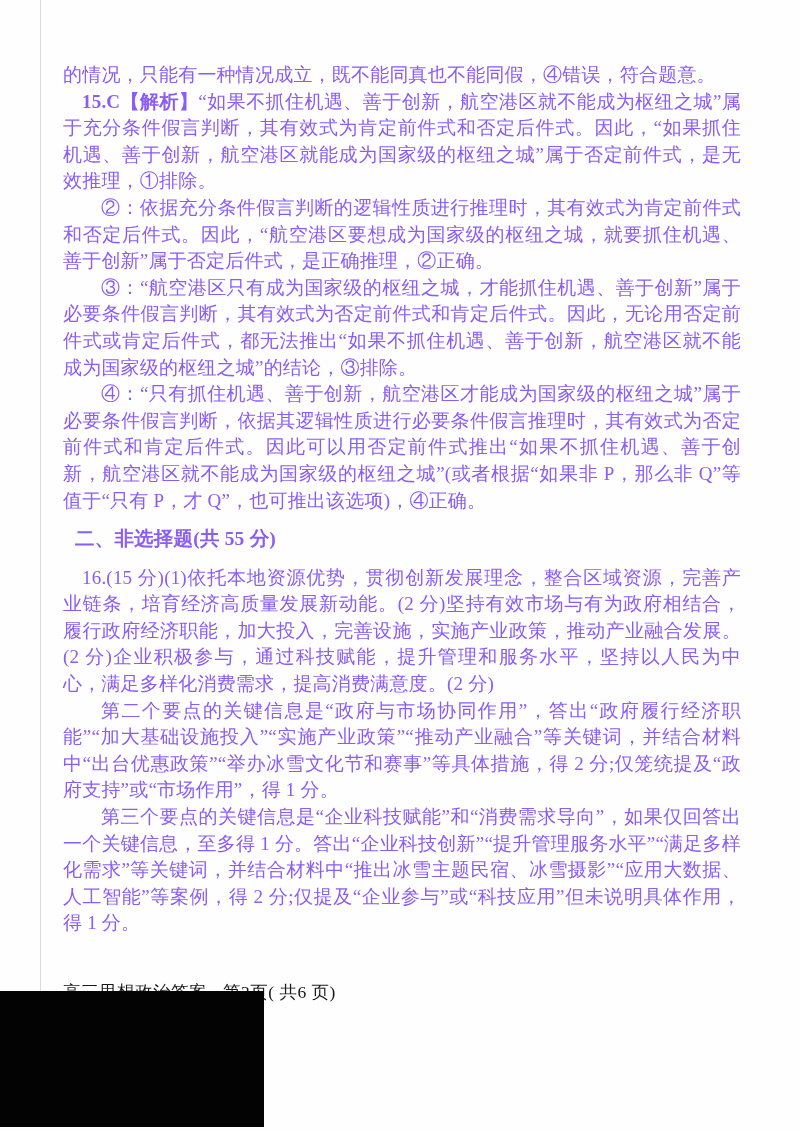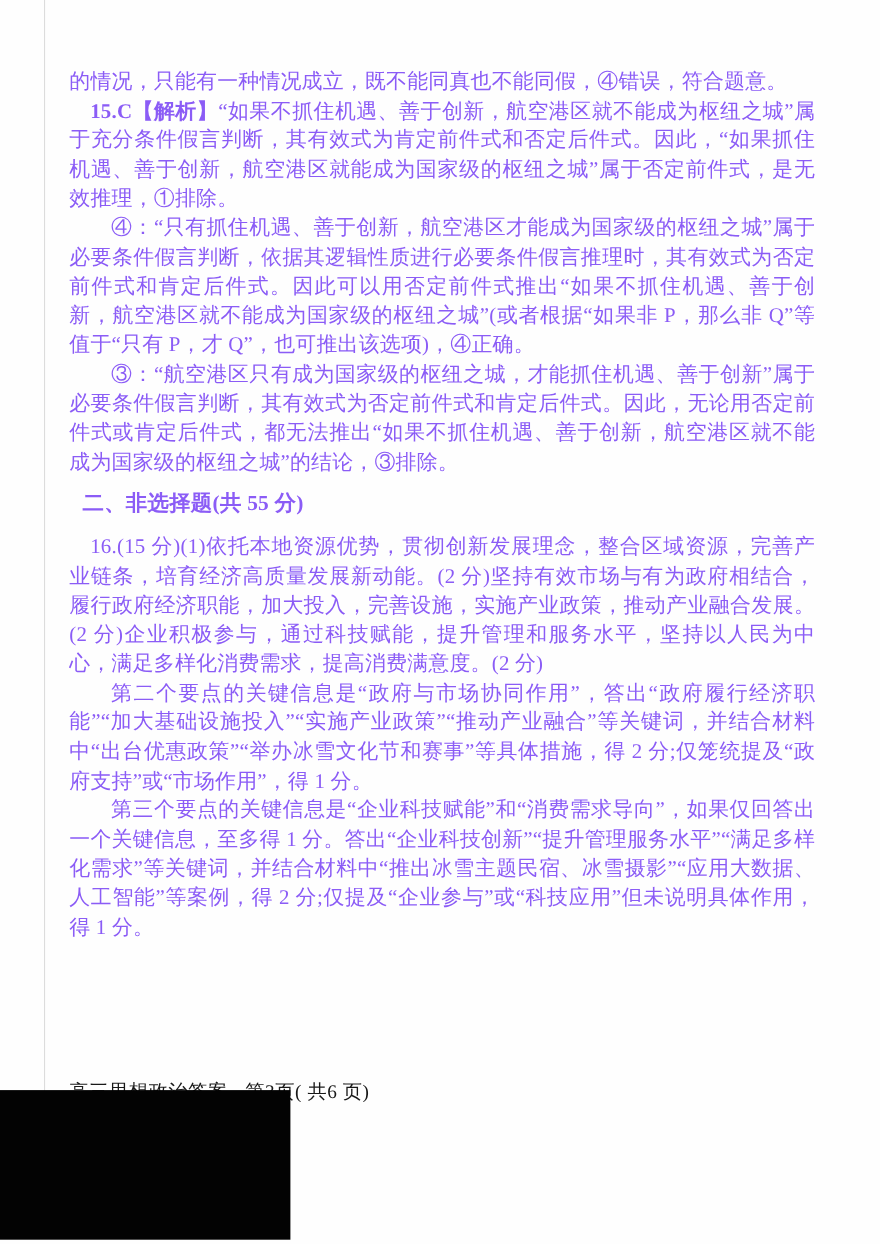--- a/index.html
+++ b/index.html
@@ -87,24 +87,25 @@
 <div class="page">
 
   <div class="edge-line"></div>
 
   <div class="content">
 
     <p class="para">的情况，只能有一种情况成立，既不能同真也不能同假，④错误，符合题意。</p>
 
     <p class="para indent-1"><span class="prefix">15.C</span><span class="b">【解析】</span><span>“如果不抓住机遇、善于创新，航空港区就不能成为枢纽之城”属于充分条件假言判断，其有效式为肯定前件式和否定后件式。因此，“如果抓住机遇、善于创新，航空港区就能成为国家级的枢纽之城”属于否定前件式，是无效推理，①排除。</span></p>
 
+    <p class="para indent-2">②：依据充分条件假言判断的逻辑性质进行推理时，其有效式为肯定前件式和否定后件式。因此，“航空港区要想成为国家级的枢纽之城，就要抓住机遇、善于创新”属于否定后件式，是正确推理，②正确。</p>
+
+    <p class="para indent-2">③：“航空港区只有成为国家级的枢纽之城，才能抓住机遇、善于创新”属于必要条件假言判断，其有效式为否定前件式和肯定后件式。因此，无论用否定前件式或肯定后件式，都无法推出“如果不抓住机遇、善于创新，航空港区就不能成为国家级的枢纽之城”的结论，③排除。</p>
 
     <p class="para indent-2">④：“只有抓住机遇、善于创新，航空港区才能成为国家级的枢纽之城”属于必要条件假言判断，依据其逻辑性质进行必要条件假言推理时，其有效式为否定前件式和肯定后件式。因此可以用否定前件式推出“如果不抓住机遇、善于创新，航空港区就不能成为国家级的枢纽之城”(或者根据“如果非 P，那么非 Q”等值于“只有 P，才 Q”，也可推出该选项)，④正确。</p>
-
-    <p class="para indent-2">③：“航空港区只有成为国家级的枢纽之城，才能抓住机遇、善于创新”属于必要条件假言判断，其有效式为否定前件式和肯定后件式。因此，无论用否定前件式或肯定后件式，都无法推出“如果不抓住机遇、善于创新，航空港区就不能成为国家级的枢纽之城”的结论，③排除。</p>
 
     <h2 class="heading">二、非选择题(共 55 分)</h2>
 
     <p class="para indent-1">16.(15 分)(1)依托本地资源优势，贯彻创新发展理念，整合区域资源，完善产业链条，培育经济高质量发展新动能。(2 分)坚持有效市场与有为政府相结合，履行政府经济职能，加大投入，完善设施，实施产业政策，推动产业融合发展。(2 分)企业积极参与，通过科技赋能，提升管理和服务水平，坚持以人民为中心，满足多样化消费需求，提高消费满意度。(2 分)</p>
 
 
     <p class="para indent-2">第二个要点的关键信息是“政府与市场协同作用”，答出“政府履行经济职能”“加大基础设施投入”“实施产业政策”“推动产业融合”等关键词，并结合材料中“出台优惠政策”“举办冰雪文化节和赛事”等具体措施，得 2 分;仅笼统提及“政府支持”或“市场作用”，得 1 分。</p>
 
     <p class="para indent-2">第三个要点的关键信息是“企业科技赋能”和“消费需求导向”，如果仅回答出一个关键信息，至多得 1 分。答出“企业科技创新”“提升管理服务水平”“满足多样化需求”等关键词，并结合材料中“推出冰雪主题民宿、冰雪摄影”“应用大数据、人工智能”等案例，得 2 分;仅提及“企业参与”或“科技应用”但未说明具体作用，得 1 分。</p>
 

